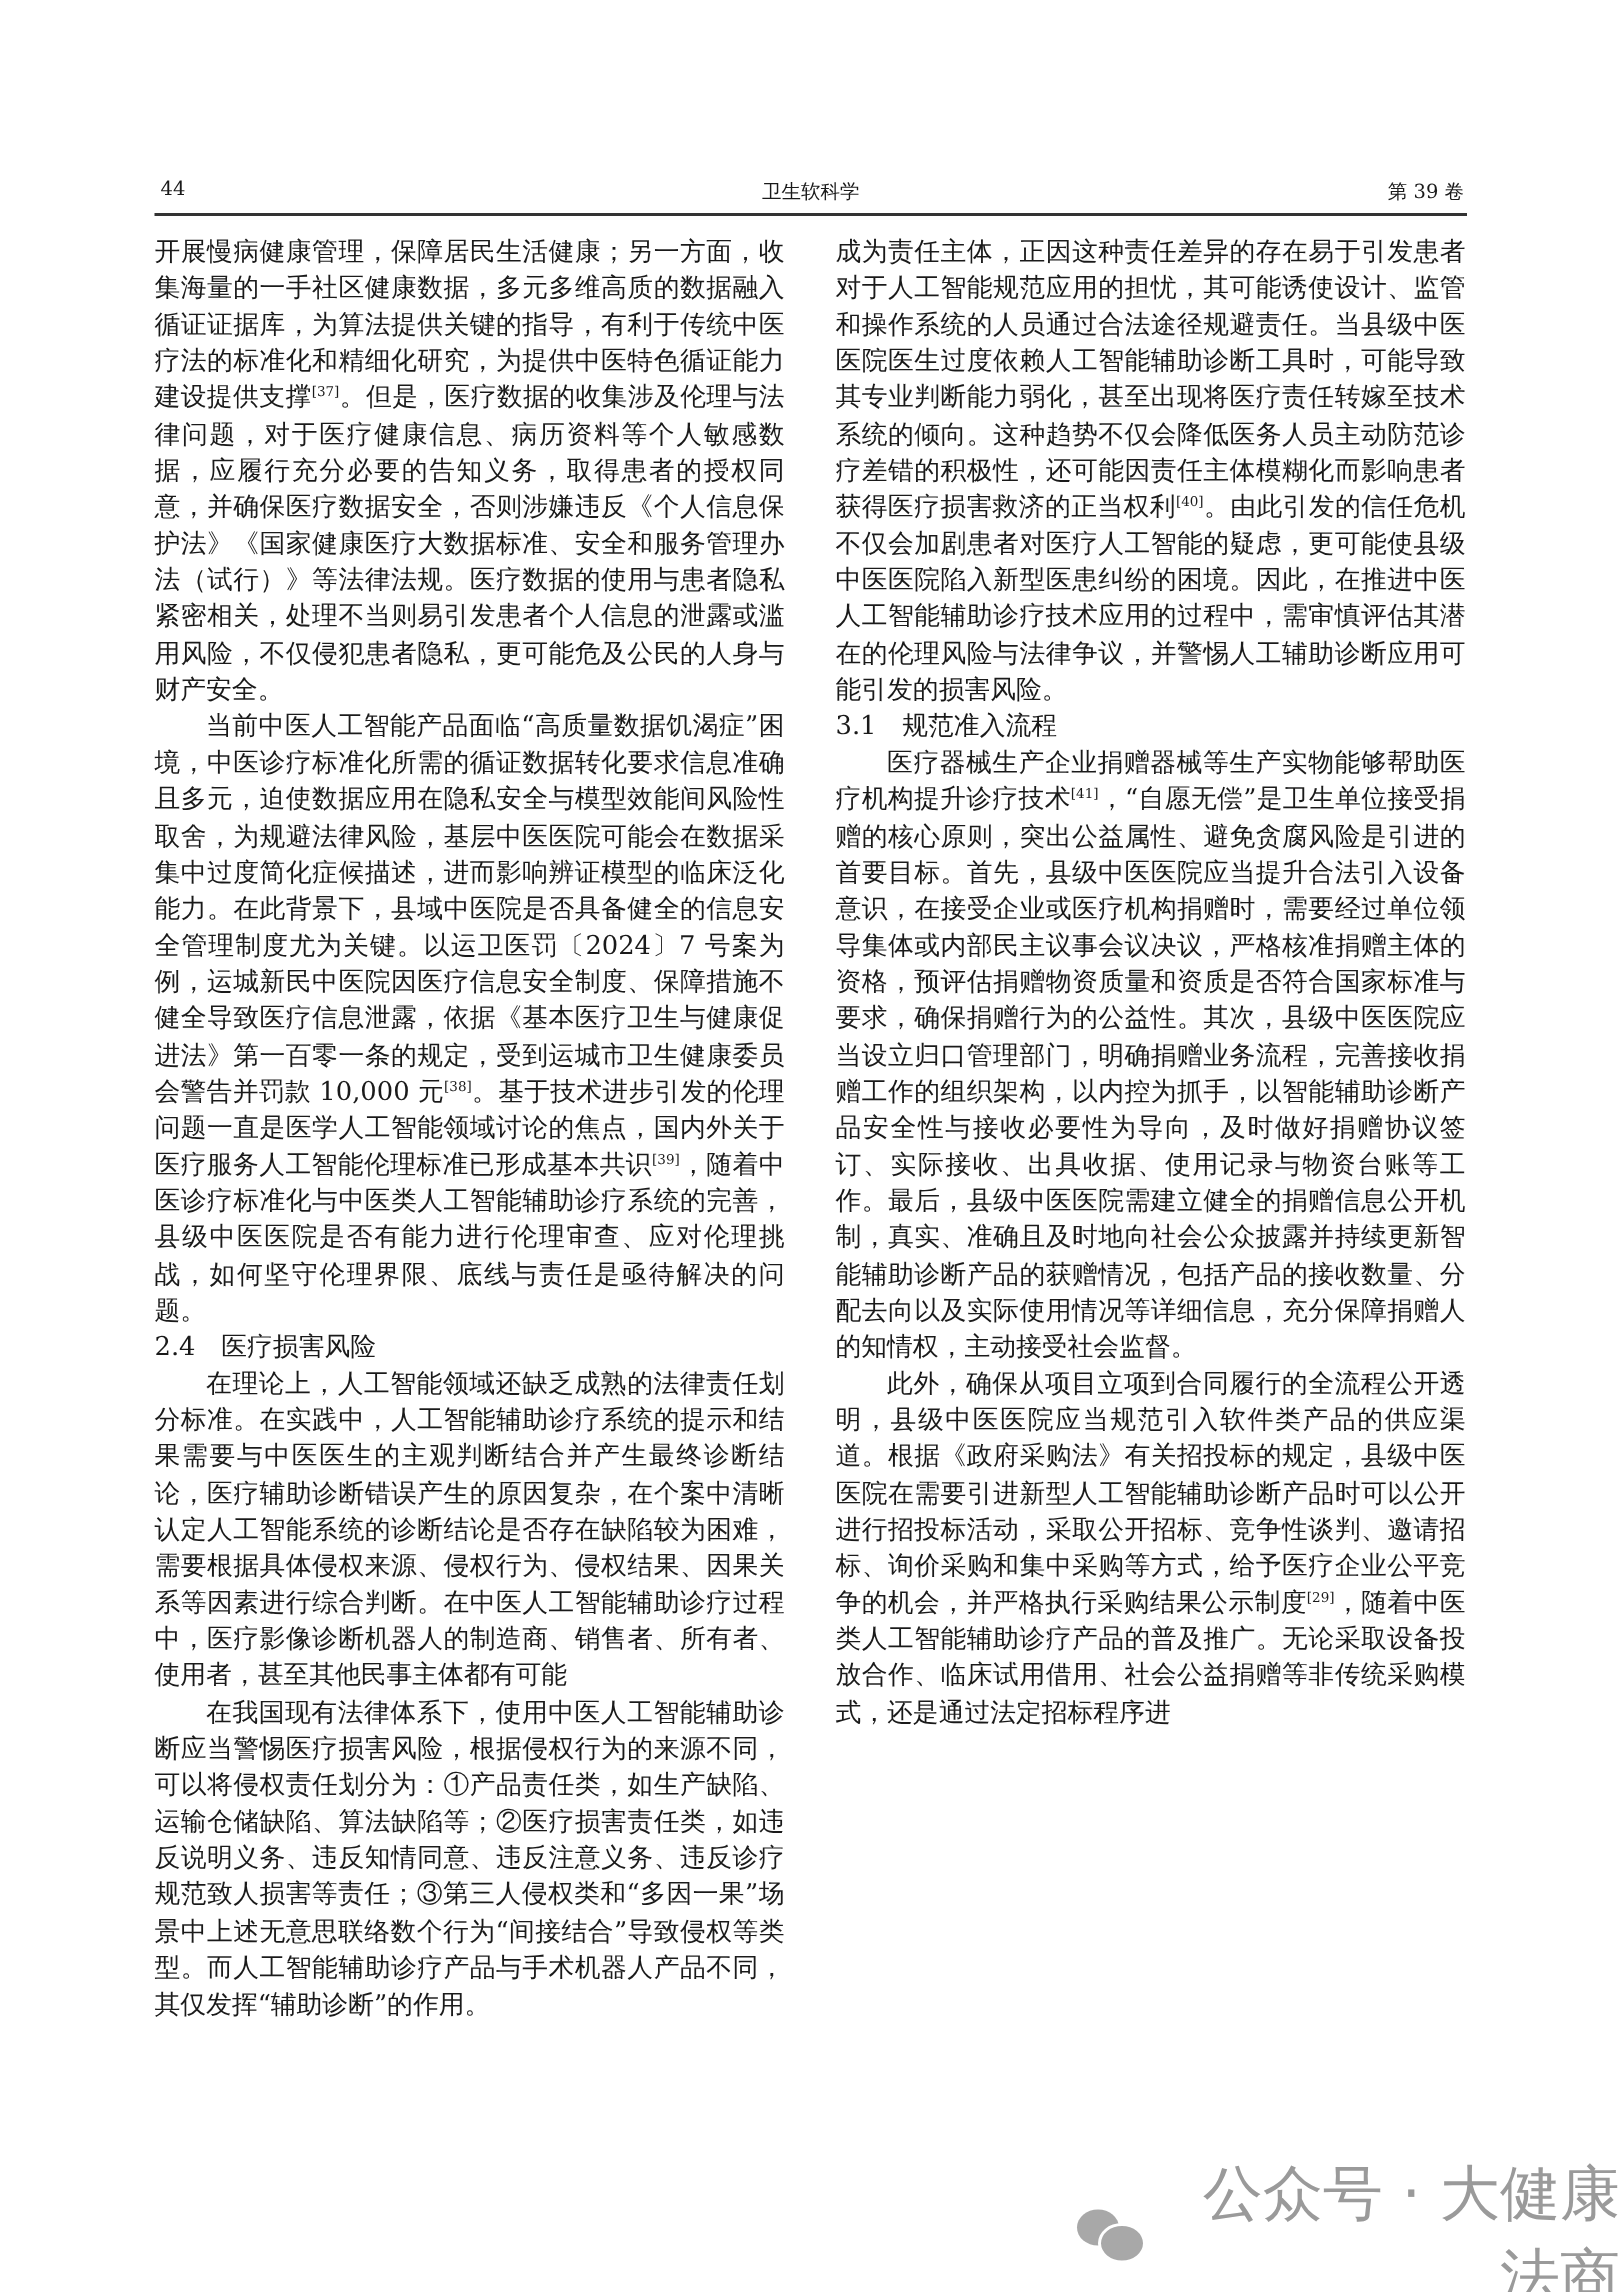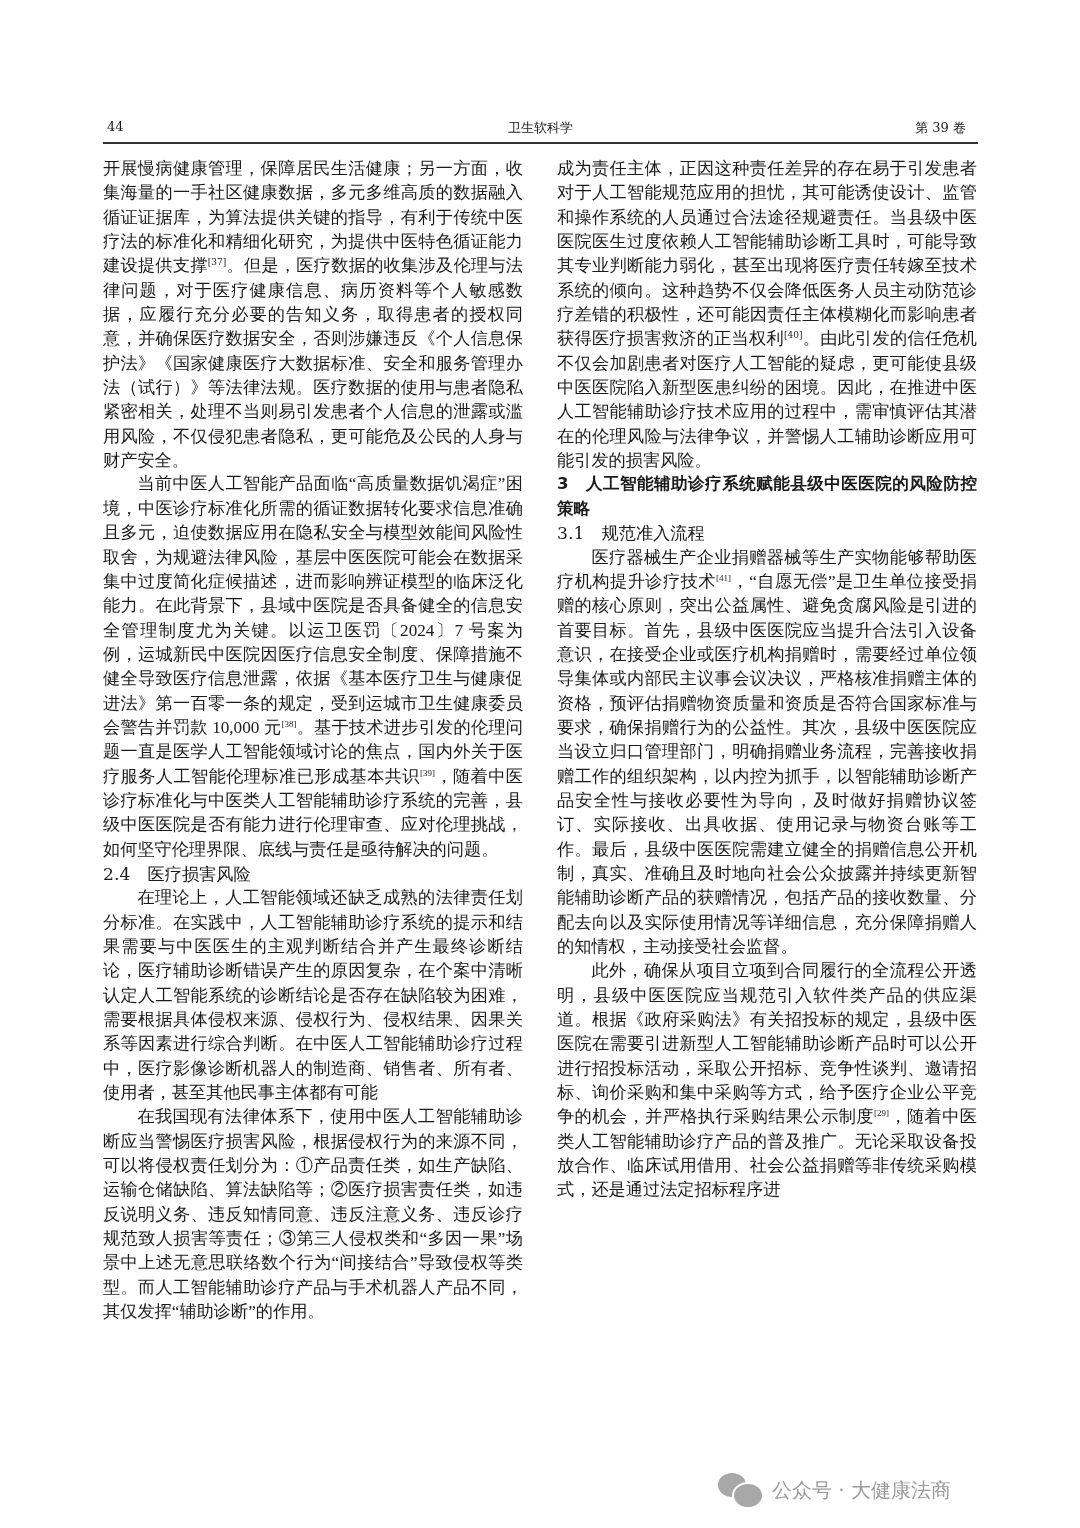--- a/index.html
+++ b/index.html
@@ -7,36 +7,36 @@
     width:1080px; height:1528px; background:#ffffff; position:relative; overflow:hidden;
     font-family: "DejaVu Serif", "Liberation Serif", serif; color:#1a1a1a;
   }
   .header {
     position:absolute; left:103px; top:116px; width:875px; height:26px;
     border-bottom:2px solid #333;
     font-size:13px;
   }
   .header .pg { position:absolute; left:4px; top:3px; }
   .header .journal { position:absolute; left:0; right:0; top:3px; text-align:center; }
-  .header .vol { position:absolute; right:12px; top:3px; }
+  .header .vol { position:absolute; right:2px; top:3px; }
   .col {
     position:absolute; top:156px; width:420px;
     font-size:17.2px; line-height:24.35px; text-align:justify;
   }
   .col.left { left:103px; }
   .col.right { left:557px; }
   .col p { margin:0; }
-  .col p.indent { text-indent:2em;font-family:Liberation Serif, serif; }
+  .col p.indent { text-indent:2em; }
   .col .h2 { font-family:"DejaVu Sans","Liberation Sans",sans-serif; font-weight:bold; font-size:16.6px; }
   .col .h3 { }
   sup { font-size:9px; vertical-align:6px; line-height:0; }
   .watermark {
     position:absolute; left:718px; top:1470px; height:40px;
-    font-family:"DejaVu Sans","Liberation Sans",sans-serif; font-size:20px; color:#9a9a9a;
-    display:flex; align-items:center; gap:10px;
+    font-family:"DejaVu Sans","Liberation Sans",sans-serif; font-size:40px; color:#9a9a9a;
+    display:flex; align-items:center; gap:10px;text-align:right;
   }
   .wm-icon { width:44px; height:34px; position:relative; }
   .wm-icon .b1 { position:absolute; left:0; top:0; width:28px; height:24px; border-radius:50%; background:#a8a8a8; }
   .wm-icon .b2 { position:absolute; left:14px; top:9px; width:28px; height:23px; border-radius:50%; background:#a8a8a8; border:2px solid #fff; }
 </style>
 </head>
 <body>
 
 <div class="header">
   <span class="pg">44</span>
@@ -47,21 +47,20 @@
 <div class="col left">
   <p><span>开展慢病健康管理，保障居民生活健康；另一方面，收集海量的一手社区健康数据，多元多维高质的数据融入循证证据库，为算法提供关键的指导，有利于传统中医疗法的标准化和精细化研究，为提供中医特色循证能力建设提供支撑</span><sup>[37]</sup><span>。但是，医疗数据的收集涉及伦理与法律问题，对于医疗健康信息、病历资料等个人敏感数据，应履行充分必要的告知义务，取得患者的授权同意，并确保医疗数据安全，否则涉嫌违反《个人信息保护法》《国家健康医疗大数据标准、安全和服务管理办法（试行）》等法律法规。医疗数据的使用与患者隐私紧密相关，处理不当则易引发患者个人信息的泄露或滥用风险，不仅侵犯患者隐私，更可能危及公民的人身与财产安全。</span></p>
   <p class="indent"><span>当前中医人工智能产品面临“高质量数据饥渴症”困境，中医诊疗标准化所需的循证数据转化要求信息准确且多元，迫使数据应用在隐私安全与模型效能间风险性取舍，为规避法律风险，基层中医医院可能会在数据采集中过度简化症候描述，进而影响辨证模型的临床泛化能力。在此背景下，县域中医院是否具备健全的信息安全管理制度尤为关键。以运卫医罚〔2024〕7 号案为例，运城新民中医院因医疗信息安全制度、保障措施不健全导致医疗信息泄露，依据《基本医疗卫生与健康促进法》第一百零一条的规定，受到运城市卫生健康委员会警告并罚款 10,000 元</span><sup>[38]</sup><span>。基于技术进步引发的伦理问题一直是医学人工智能领域讨论的焦点，国内外关于医疗服务人工智能伦理标准已形成基本共识</span><sup>[39]</sup><span>，随着中医诊疗标准化与中医类人工智能辅助诊疗系统的完善，县级中医医院是否有能力进行伦理审查、应对伦理挑战，如何坚守伦理界限、底线与责任是亟待解决的问题。</span></p>
   <p class="h3">2.4　医疗损害风险</p>
   <p class="indent">在理论上，人工智能领域还缺乏成熟的法律责任划分标准。在实践中，人工智能辅助诊疗系统的提示和结果需要与中医医生的主观判断结合并产生最终诊断结论，医疗辅助诊断错误产生的原因复杂，在个案中清晰认定人工智能系统的诊断结论是否存在缺陷较为困难，需要根据具体侵权来源、侵权行为、侵权结果、因果关系等因素进行综合判断。在中医人工智能辅助诊疗过程中，医疗影像诊断机器人的制造商、销售者、所有者、使用者，甚至其他民事主体都有可能</p>
   <p class="indent">在我国现有法律体系下，使用中医人工智能辅助诊断应当警惕医疗损害风险，根据侵权行为的来源不同，可以将侵权责任划分为：①产品责任类，如生产缺陷、运输仓储缺陷、算法缺陷等；②医疗损害责任类，如违反说明义务、违反知情同意、违反注意义务、违反诊疗规范致人损害等责任；③第三人侵权类和“多因一果”场景中上述无意思联络数个行为“间接结合”导致侵权等类型。而人工智能辅助诊疗产品与手术机器人产品不同，其仅发挥“辅助诊断”的作用。</p>
 </div>
 
 <div class="col right">
   <p><span>成为责任主体，正因这种责任差异的存在易于引发患者对于人工智能规范应用的担忧，其可能诱使设计、监管和操作系统的人员通过合法途径规避责任。当县级中医医院医生过度依赖人工智能辅助诊断工具时，可能导致其专业判断能力弱化，甚至出现将医疗责任转嫁至技术系统的倾向。这种趋势不仅会降低医务人员主动防范诊疗差错的积极性，还可能因责任主体模糊化而影响患者获得医疗损害救济的正当权利</span><sup>[40]</sup><span>。由此引发的信任危机不仅会加剧患者对医疗人工智能的疑虑，更可能使县级中医医院陷入新型医患纠纷的困境。因此，在推进中医人工智能辅助诊疗技术应用的过程中，需审慎评估其潜在的伦理风险与法律争议，并警惕人工辅助诊断应用可能引发的损害风险。</span></p>
-  <p class="h2">3　人工智能辅助诊疗系统赋能县级中医医院的风险防控策略</p>
   <p class="h3">3.1　规范准入流程</p>
   <p class="indent"><span>医疗器械生产企业捐赠器械等生产实物能够帮助医疗机构提升诊疗技术</span><sup>[41]</sup><span>，“自愿无偿”是卫生单位接受捐赠的核心原则，突出公益属性、避免贪腐风险是引进的首要目标。首先，县级中医医院应当提升合法引入设备意识，在接受企业或医疗机构捐赠时，需要经过单位领导集体或内部民主议事会议决议，严格核准捐赠主体的资格，预评估捐赠物资质量和资质是否符合国家标准与要求，确保捐赠行为的公益性。其次，县级中医医院应当设立归口管理部门，明确捐赠业务流程，完善接收捐赠工作的组织架构，以内控为抓手，以智能辅助诊断产品安全性与接收必要性为导向，及时做好捐赠协议签订、实际接收、出具收据、使用记录与物资台账等工作。最后，县级中医医院需建立健全的捐赠信息公开机制，真实、准确且及时地向社会公众披露并持续更新智能辅助诊断产品的获赠情况，包括产品的接收数量、分配去向以及实际使用情况等详细信息，充分保障捐赠人的知情权，主动接受社会监督。</span></p>
   <p class="indent"><span>此外，确保从项目立项到合同履行的全流程公开透明，县级中医医院应当规范引入软件类产品的供应渠道。根据《政府采购法》有关招投标的规定，县级中医医院在需要引进新型人工智能辅助诊断产品时可以公开进行招投标活动，采取公开招标、竞争性谈判、邀请招标、询价采购和集中采购等方式，给予医疗企业公平竞争的机会，并严格执行采购结果公示制度</span><sup>[29]</sup><span>，随着中医类人工智能辅助诊疗产品的普及推广。无论采取设备投放合作、临床试用借用、社会公益捐赠等非传统采购模式，还是通过法定招标程序进</span></p>
 </div>
 
 <div class="watermark">
   <span class="wm-icon">
       <span class="b1"></span>
       <span class="b2"></span>
     </span>

